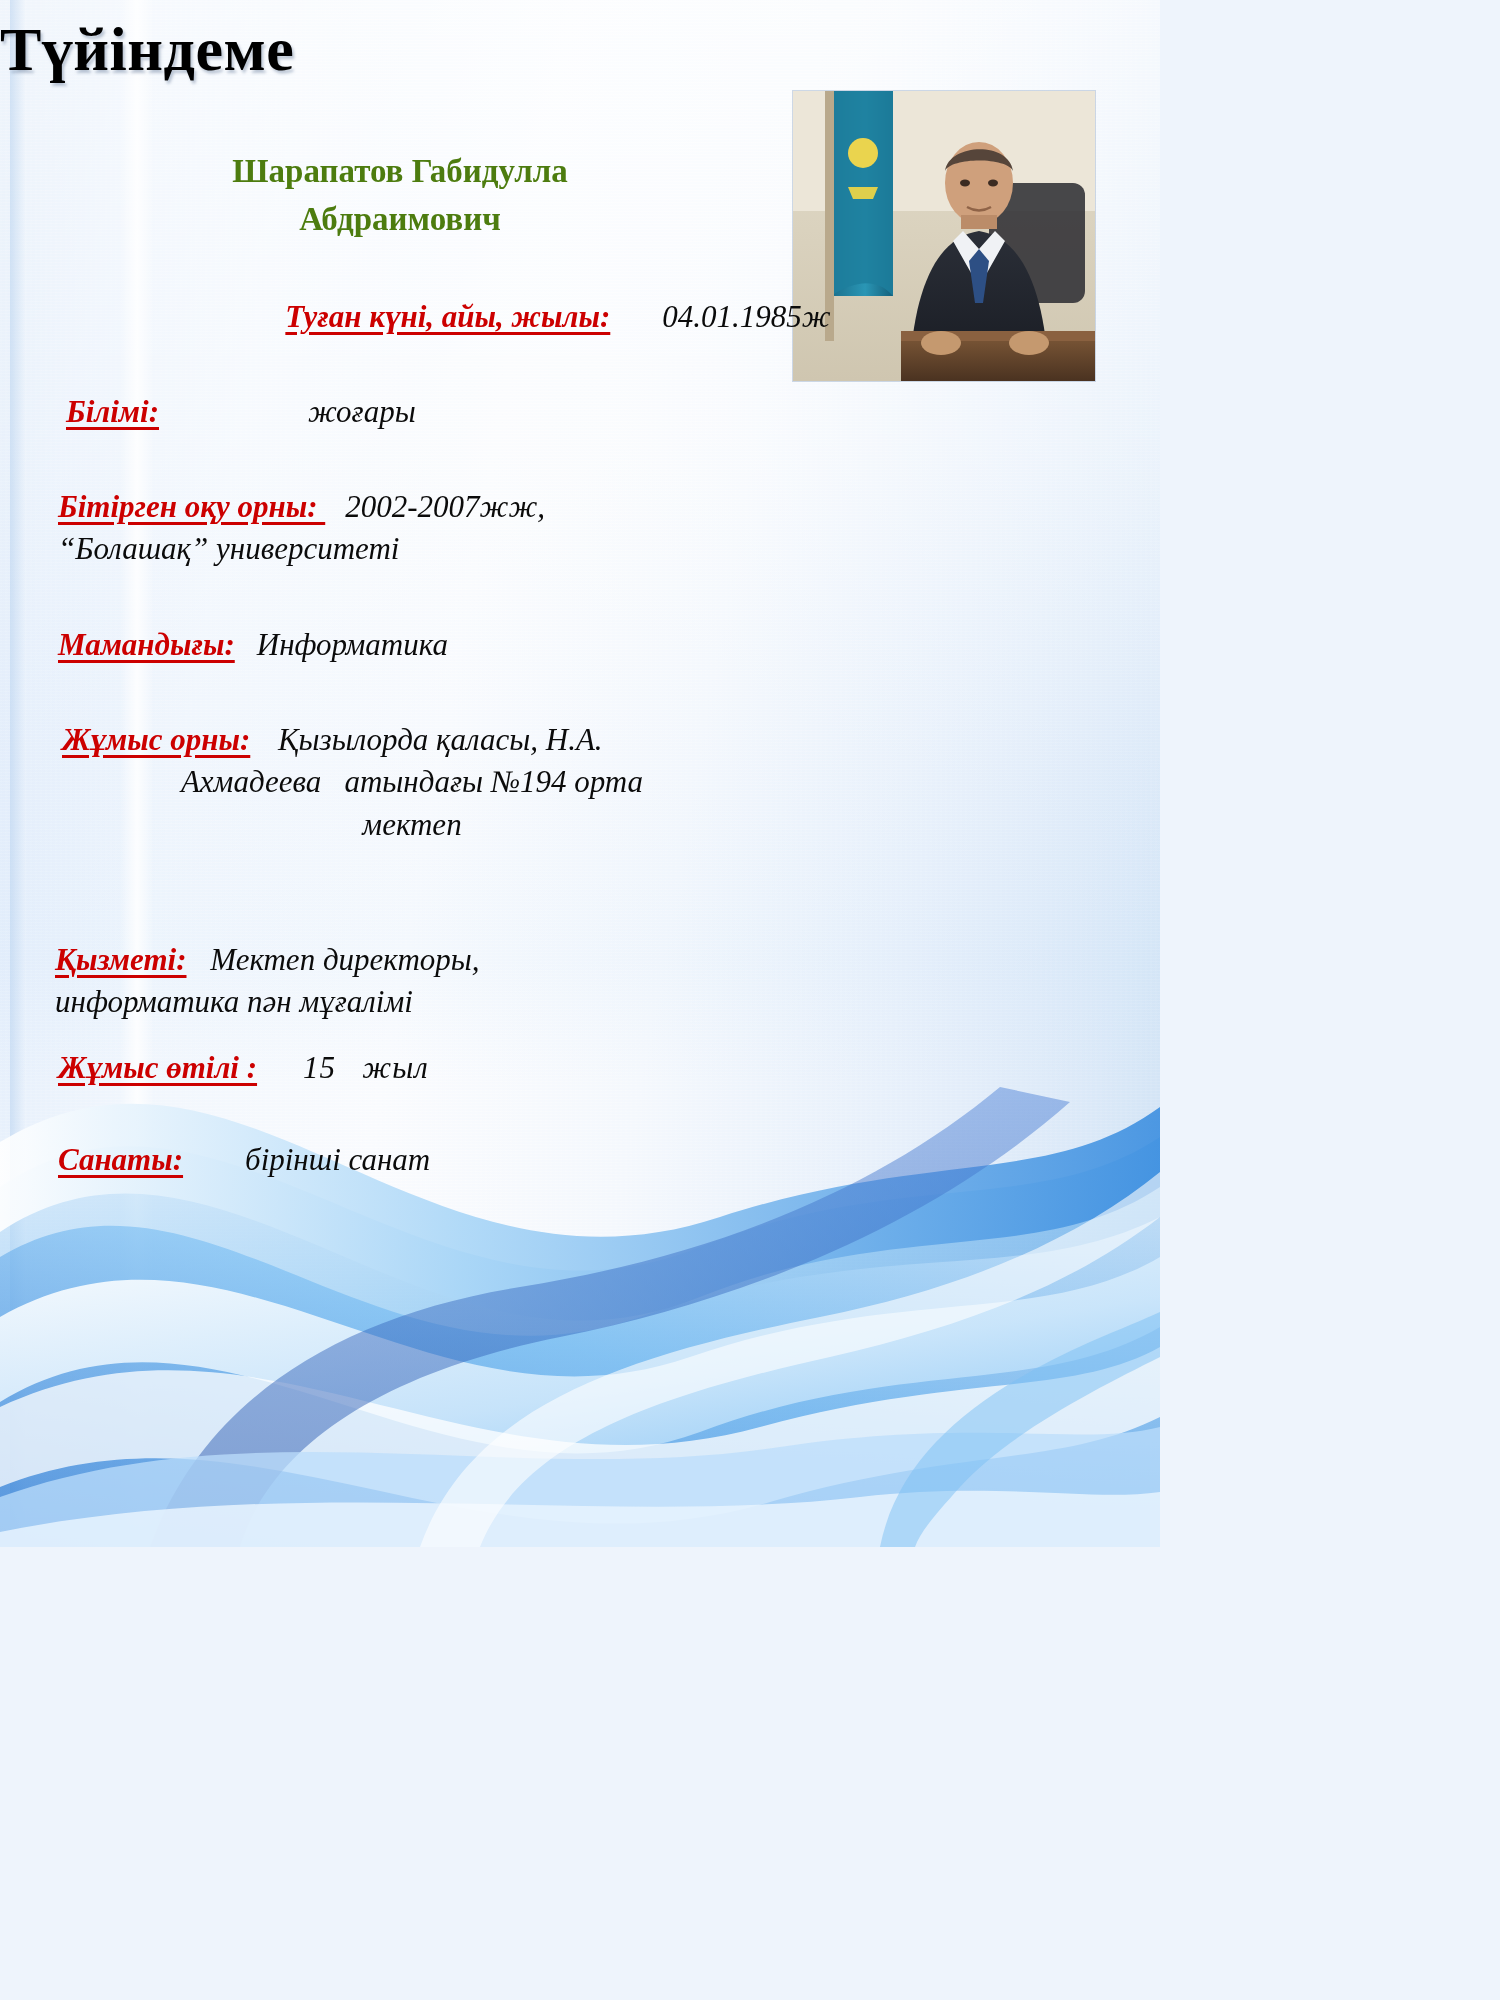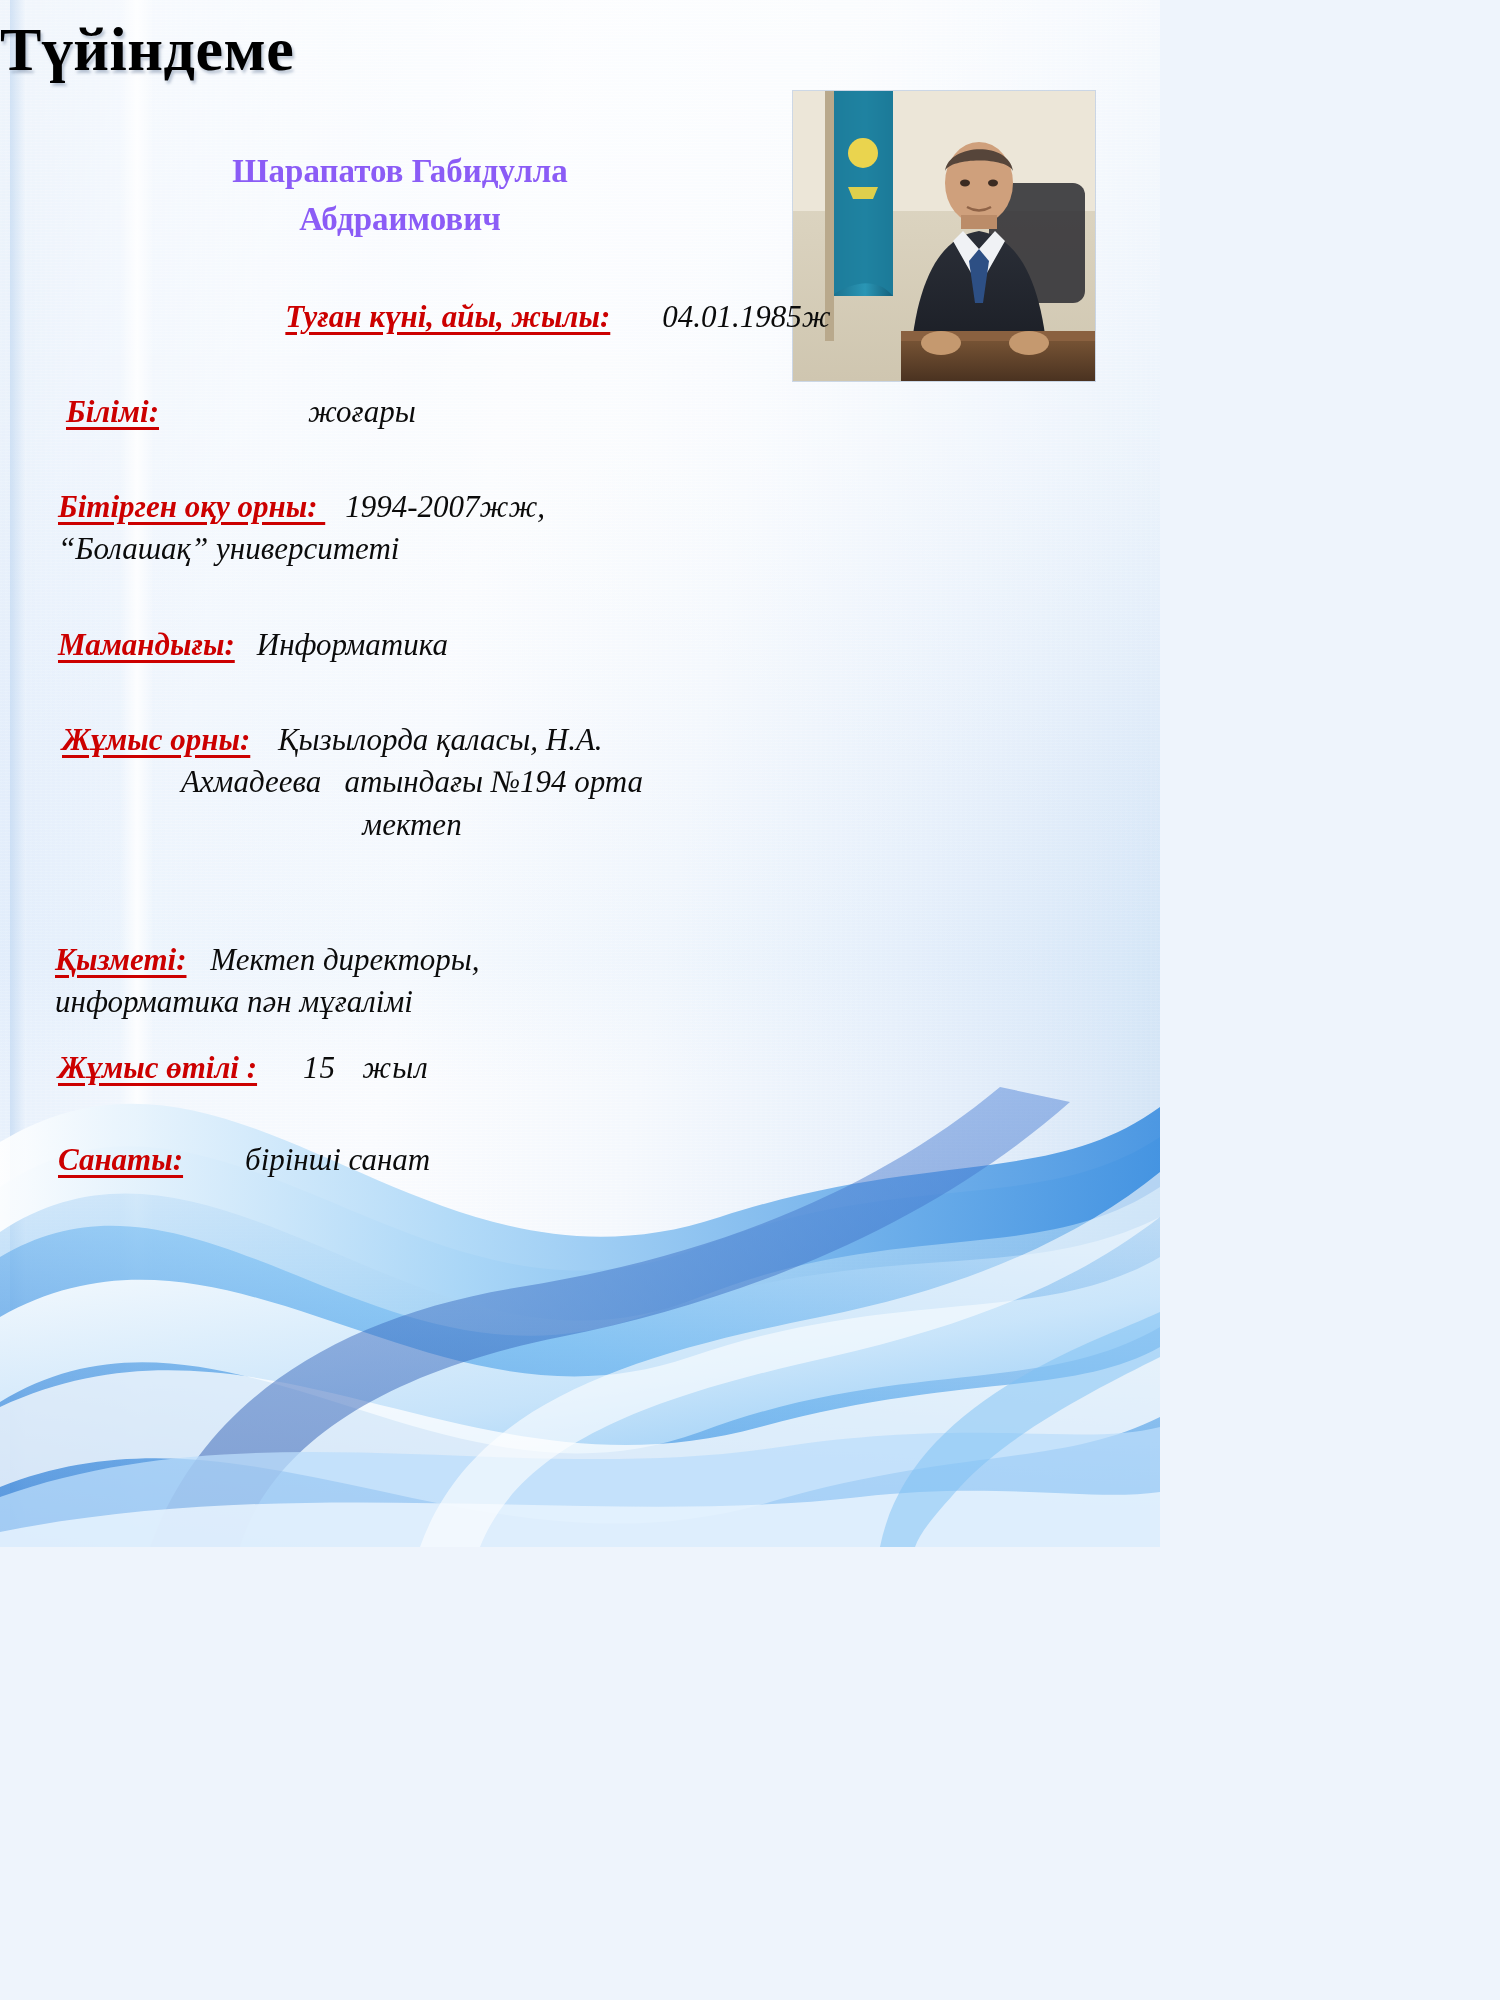--- a/index.html
+++ b/index.html
@@ -50,21 +50,21 @@
     text-shadow:2px 3px 3px rgba(110,130,160,.45);
   }
   .photo{
     position:absolute;left:793px;top:91px;width:302px;height:290px;
     overflow:hidden;box-shadow:0 0 0 1px rgba(160,180,205,.5);
   }
   .photo svg{display:block;width:100%;height:100%;}
   .person-name{
     position:absolute;left:100px;top:148px;width:600px;
     text-align:center;
-    font-size:33px;font-weight:bold;color:#8b5cf6;line-height:1.45;
+    font-size:33px;font-weight:bold;color:#4d7c0f;line-height:1.45;
   }
   
   .field{position:absolute;font-size:31px;line-height:1.30;}
   .lab{
     color:#cc0000;font-weight:bold;font-style:italic;
     text-decoration:underline;text-decoration-thickness:3px;
     text-underline-offset:5px;
     white-space:nowrap;
   }
   .val{color:#0b0b0b;font-style:italic;white-space:pre-wrap;}
@@ -213,21 +213,21 @@
     <span class="val">04.01.1985ж</span>
   </div>
 
   <div class="field f-edu row-inline">
     <span class="lab">Білімі:</span>
     <span class="val">жоғары</span>
   </div>
 
   <div class="field f-uni">
     <span class="lab"> Бітірген оқу орны: </span>
-    <span class="val">1994-2007жж,</span>
+    <span class="val">2002-2007жж,</span>
     <span class="val val2">“Болашақ” университеті</span>
   </div>
 
   <div class="field f-spec row-inline">
     <span class="lab">Мамандығы:</span>
     <span class="val">Информатика</span>
   </div>
 
   <div class="field f-work">
     <span class="lab">Жұмыс орны:</span>

